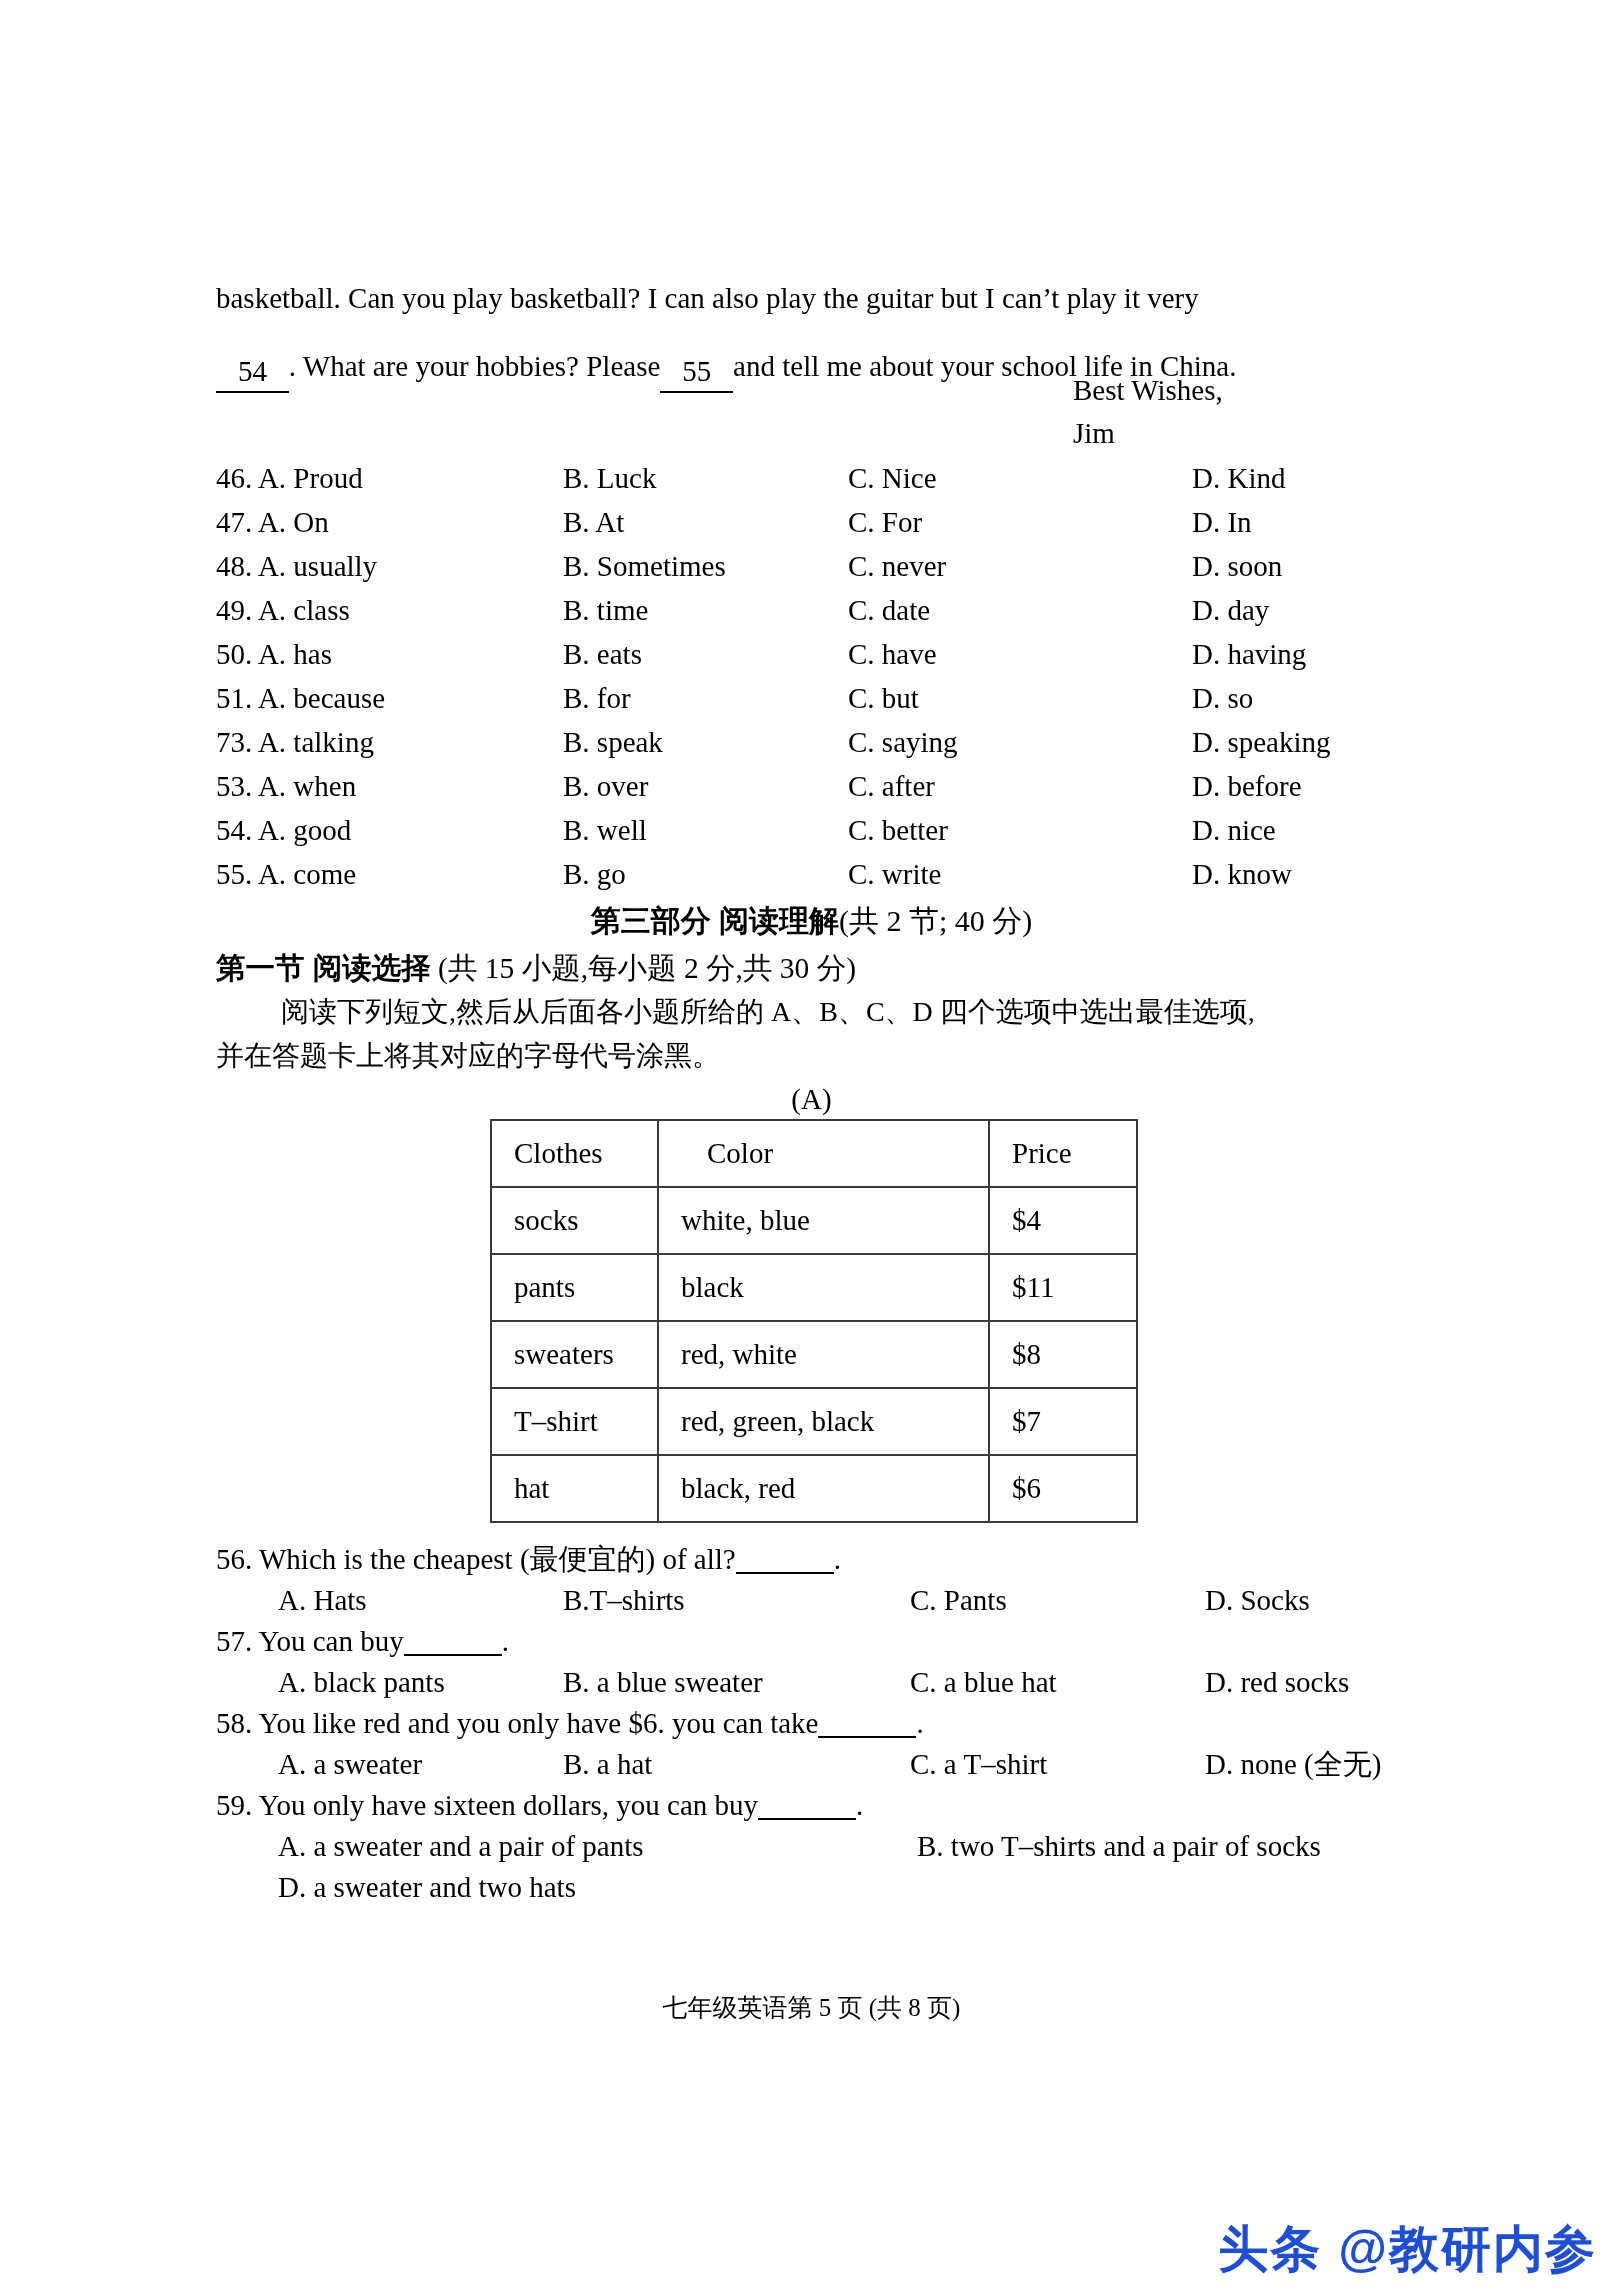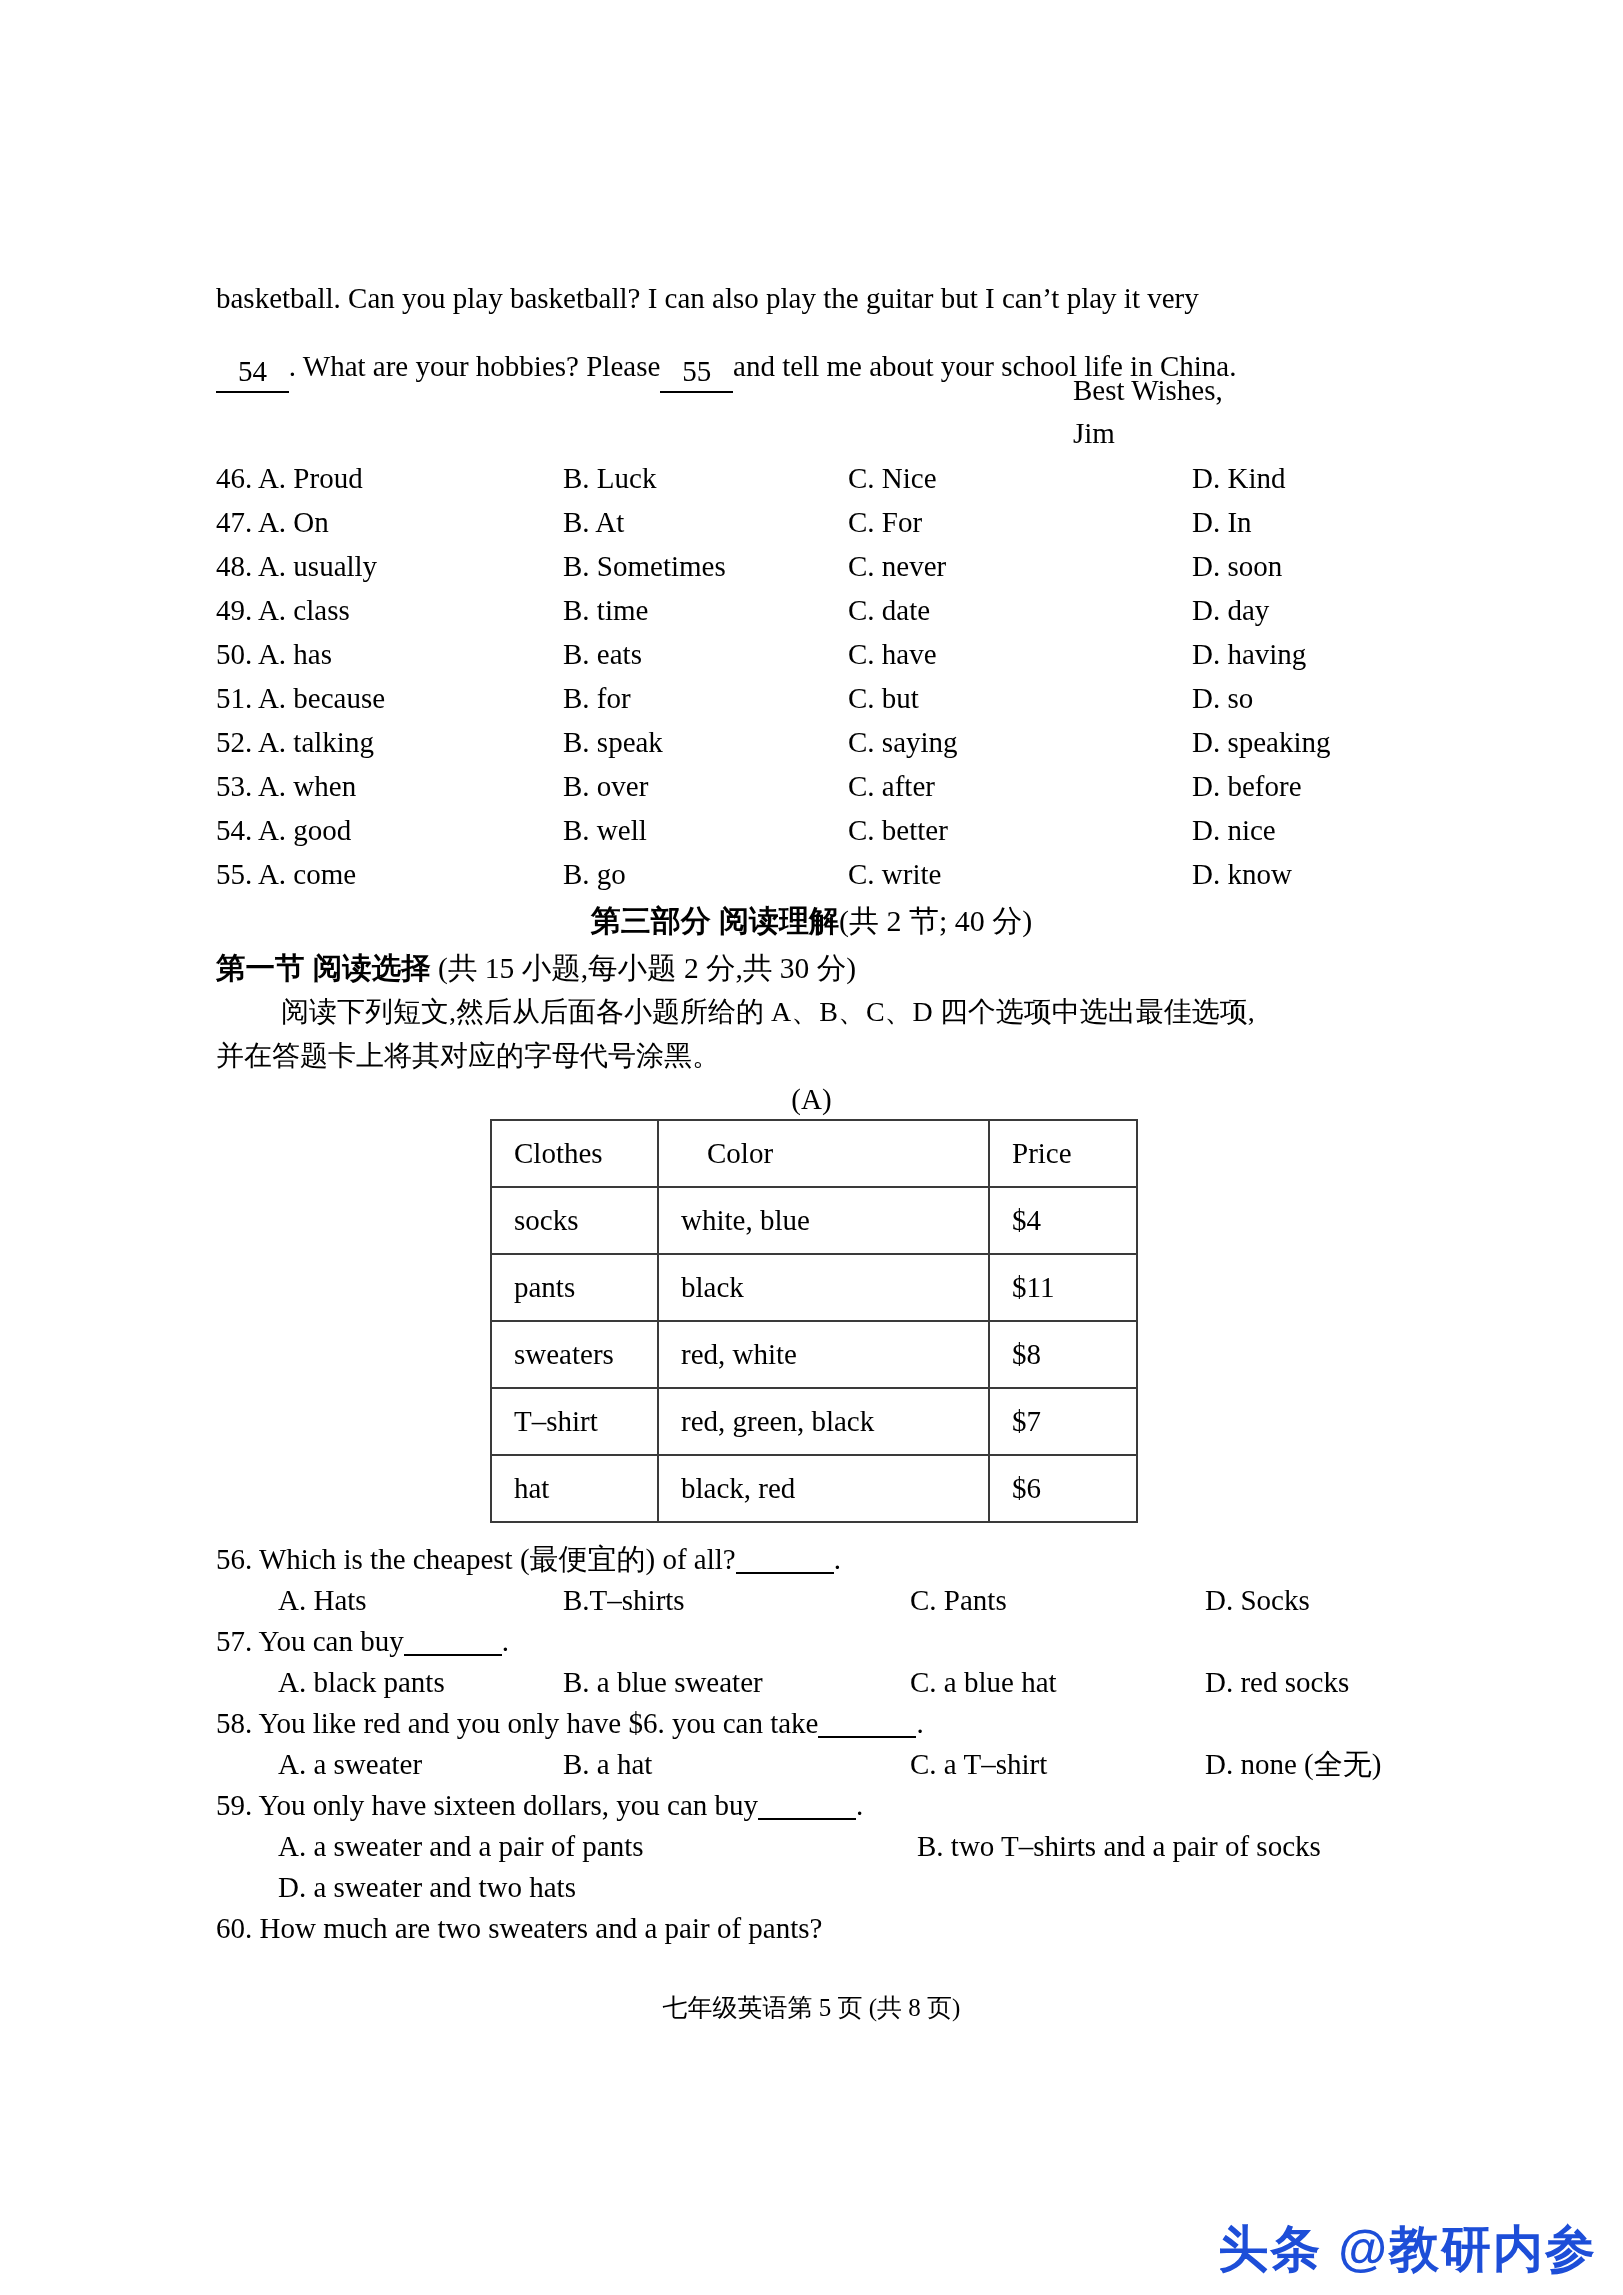--- a/index.html
+++ b/index.html
@@ -108,21 +108,21 @@
       <span>C. have</span>
       <span>D. having</span>
     </div>
     <div class="cloze-row">
       <span>51. A. because</span>
       <span>B. for</span>
       <span>C. but</span>
       <span>D. so</span>
     </div>
     <div class="cloze-row">
-      <span>52. A. talking</span>
+      <span>73. A. talking</span>
       <span>B. speak</span>
       <span>C. saying</span>
       <span>D. speaking</span>
     </div>
     <div class="cloze-row">
       <span>53. A. when</span>
       <span>B. over</span>
       <span>C. after</span>
       <span>D. before</span>
     </div>
@@ -215,21 +215,20 @@
 
     <div class="q-line"><span>59. You only have sixteen dollars, you can buy</span><span class="blank empty"></span><span>.</span></div>
     <div class="q-line opt2">
       <span>A. a sweater and a pair of pants</span>
       <span>B. two T–shirts and a pair of socks</span>
     </div>
     <div class="q-line opt2">
       <span>D. a sweater and two hats</span>
     </div>
 
-    <div class="q-line"><span>60. How much are two sweaters and a pair of pants?</span></div>
   </div>
 
   <div class="footer">七年级英语第 5 页 (共 8 页)</div>
 
   <div class="watermark">头条 @教研内参</div>
 
 </div>
 
 
 </body></html>

